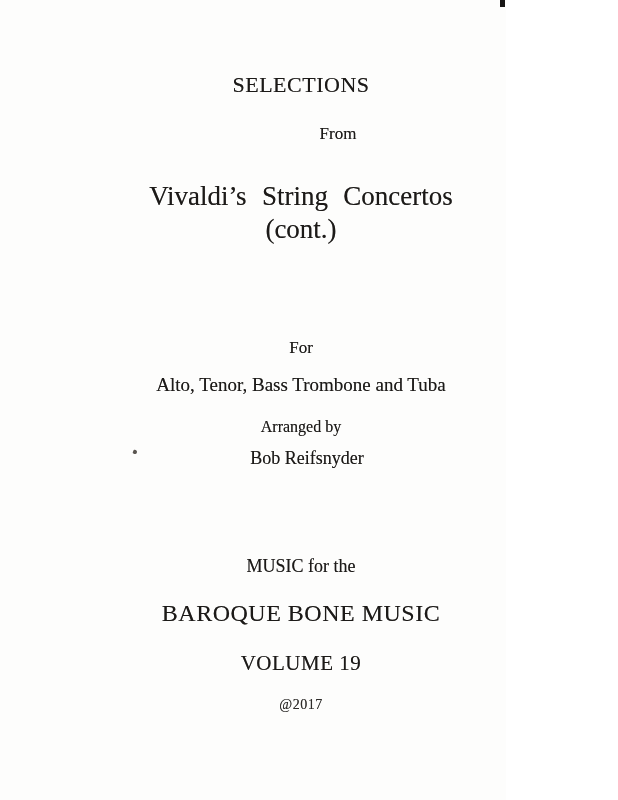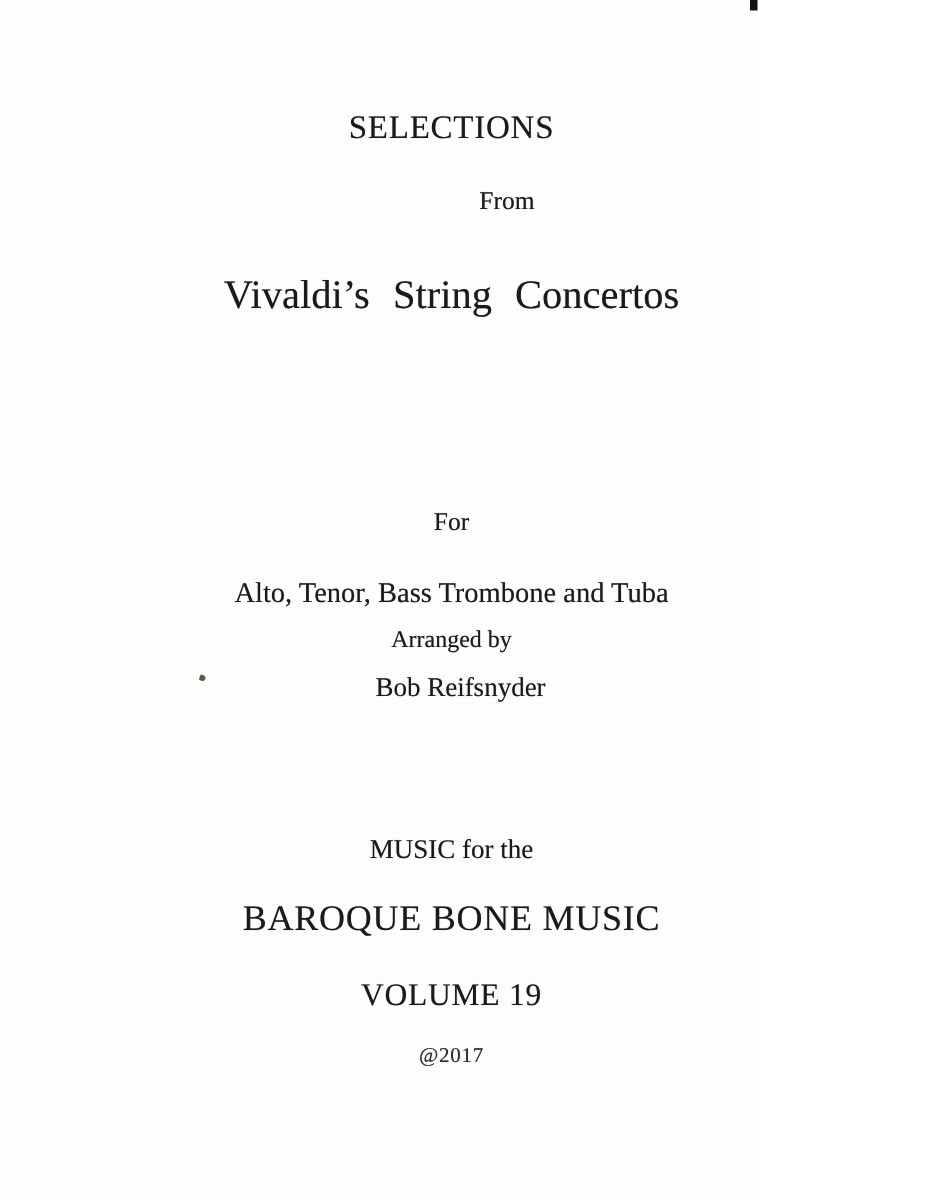--- a/index.html
+++ b/index.html
@@ -37,21 +37,21 @@
     line-height: 1;
     white-space: nowrap;
     
     text-shadow: 0 0 0.5px rgba(30, 28, 26, 0.55);
   }
 
   .selections   { top: 74px;  font-size: 22px; letter-spacing: 0.5px; }
   .from         { top: 125px; font-size: 17px; margin-left: 37px; }
   .main-title   { top: 180px; font-size: 27px; line-height: 33px; word-spacing: 0.32em; white-space: normal; }
   .for-label    { top: 339px; font-size: 17px; }
-  .instruments  { top: 386px; font-size: 19px; }
+  .instruments  { top: 375px; font-size: 19px; }
   .arranged-by  { top: 419px; font-size: 16px; }
   .arranger     { top: 449px; font-size: 18px; padding-left: 12px; }
   .series-intro { top: 557px; font-size: 18px; }
   .series-name  { top: 601px; font-size: 24px; letter-spacing: 0.5px; }
   .volume       { top: 653px; font-size: 21px; letter-spacing: 0.5px; }
   .copyright    { top: 698px; font-size: 14px; letter-spacing: 0.5px; color: #2e2c2a; }
 
   
   .artifact { position: absolute; }
   .corner-tr {
@@ -83,20 +83,21 @@
   <div class="artifact speck-right"></div>
 
   <div class="content">
 
     <div class="line selections">SELECTIONS</div>
 
     <div class="line from">From</div>
 
     <div class="line main-title">
       <div>Vivaldi’s String Concertos</div>
+      <div>(cont.)</div>
     </div>
 
     <div class="line for-label">For</div>
 
     <div class="line instruments">Alto, Tenor, Bass Trombone and Tuba</div>
 
     <div class="line arranged-by">Arranged by</div>
 
     <div class="line arranger">Bob Reifsnyder</div>
 

